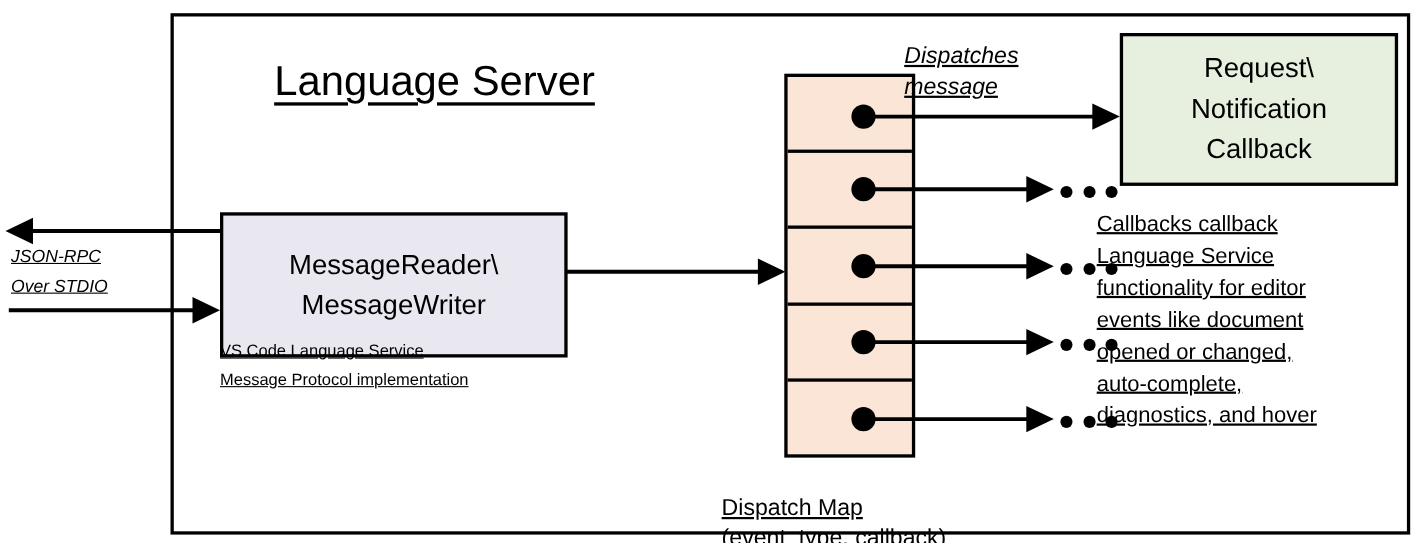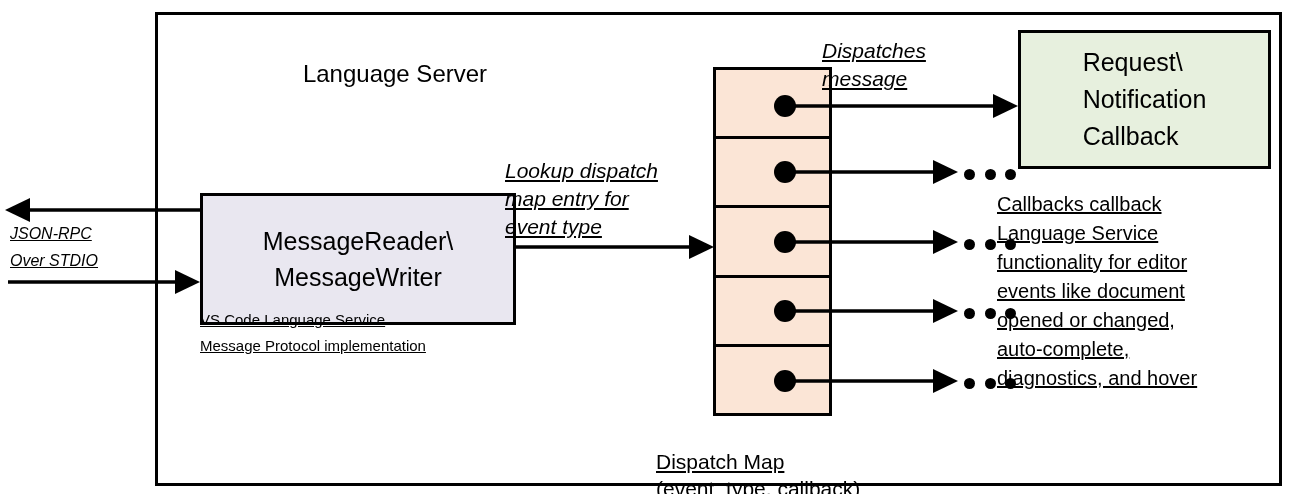--- a/index.html
+++ b/index.html
@@ -8,22 +8,22 @@
     width:1291px;height:494px;
     background:#ffffff;
     font-family:"Liberation Sans", sans-serif;
     color:#000;
     overflow:hidden;
   }
   .box{position:absolute;box-sizing:border-box;border:3px solid #000;}
   #outer-box{left:155px;top:12px;width:1127px;height:474px;background:transparent;}
   #title{
     position:absolute;left:200px;top:50px;width:390px;
-    font-size:24px;line-height:48px;text-align:center;
-    text-decoration-thickness:3px;text-underline-offset:7px;
+    font-size:38px;line-height:48px;text-align:center;
+    text-decoration:underline;text-decoration-thickness:3px;text-underline-offset:7px;
   }
   .pre{white-space:pre-line;}
   .note{position:absolute;text-align:left;text-decoration:underline;}
   .italic{font-style:italic;}
   #json-rpc-label{left:10px;top:220px;width:160px;font-size:16px;line-height:27px;}
   #message-box{
     left:200px;top:193px;width:316px;height:132px;background:#E9E7F0;
     display:flex;align-items:center;justify-content:center;
     font-size:25px;line-height:36px;text-align:center;
   }
@@ -33,21 +33,21 @@
     left:713px;top:67px;width:119px;height:349px;background:#FBE5D6;
     display:flex;flex-direction:column;
   }
   .dispatch-cell{flex:1;border-bottom:3px solid #000;}
   .dispatch-cell:last-child{border-bottom:none;}
   #dispatch-map-label{left:656px;top:424px;width:240px;font-size:21px;line-height:27px;margin-top:24px;}
   #dispatches-label{left:822px;top:37px;width:142px;font-size:21px;line-height:28px;}
   #callback-box{
     left:1018px;top:30px;width:253px;height:139px;background:#E7F0DE;
     display:flex;align-items:center;justify-content:center;
-    font-size:25px;line-height:37px;text-align:left;
+    font-size:25px;line-height:37px;text-align:center;
   }
   #callbacks-note{left:997px;top:190px;width:282px;font-size:20px;line-height:29px;}
   .ellipsis{
     position:absolute;left:964px;width:52px;height:14px;
     display:flex;justify-content:space-between;align-items:center;
   }
   .ellipsis i{display:block;width:11px;height:11px;border-radius:50%;background:#000;}
   #e-row2{top:167px;} #e-row3{top:237px;} #e-row4{top:306px;} #e-row5{top:376px;}
   #arrow-layer{position:absolute;left:0;top:0;width:1291px;height:494px;pointer-events:none;}
 </style>
@@ -63,23 +63,20 @@
   <div id="json-rpc-label" class="note italic pre">JSON-RPC
 Over STDIO</div>
 
   <div id="message-box" class="box">
     <span class="pre">MessageReader\
 MessageWriter</span>
   </div>
   <div id="message-caption" class="note pre">VS Code Language Service
 Message Protocol implementation</div>
 
-  <div id="lookup-label" class="note italic pre">Lookup dispatch
-map entry for
-event type</div>
 
   <div id="dispatch-map" class="box">
     <div class="dispatch-cell"></div>
     <div class="dispatch-cell"></div>
     <div class="dispatch-cell"></div>
     <div class="dispatch-cell"></div>
     <div class="dispatch-cell"></div>
   </div>
   <div id="dispatch-map-label" class="note pre">Dispatch Map
 (event_type, callback)</div>

